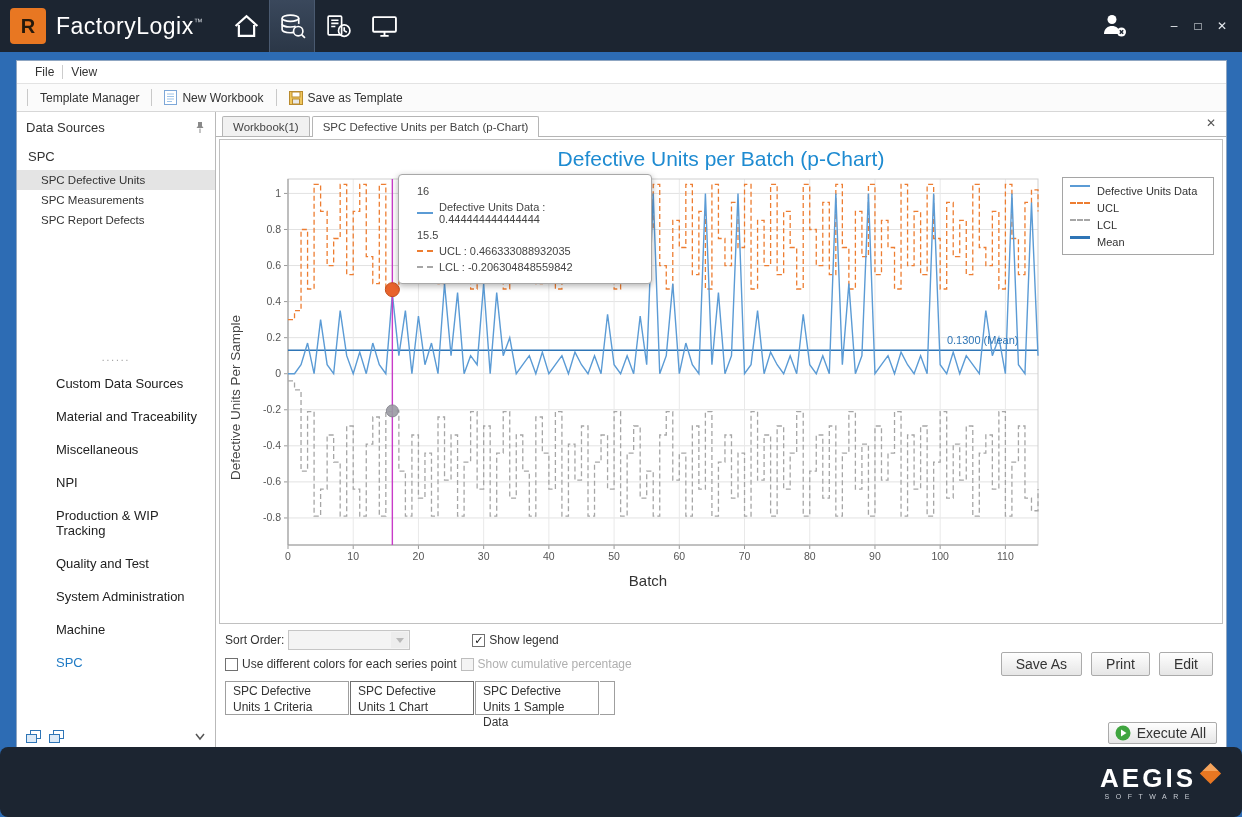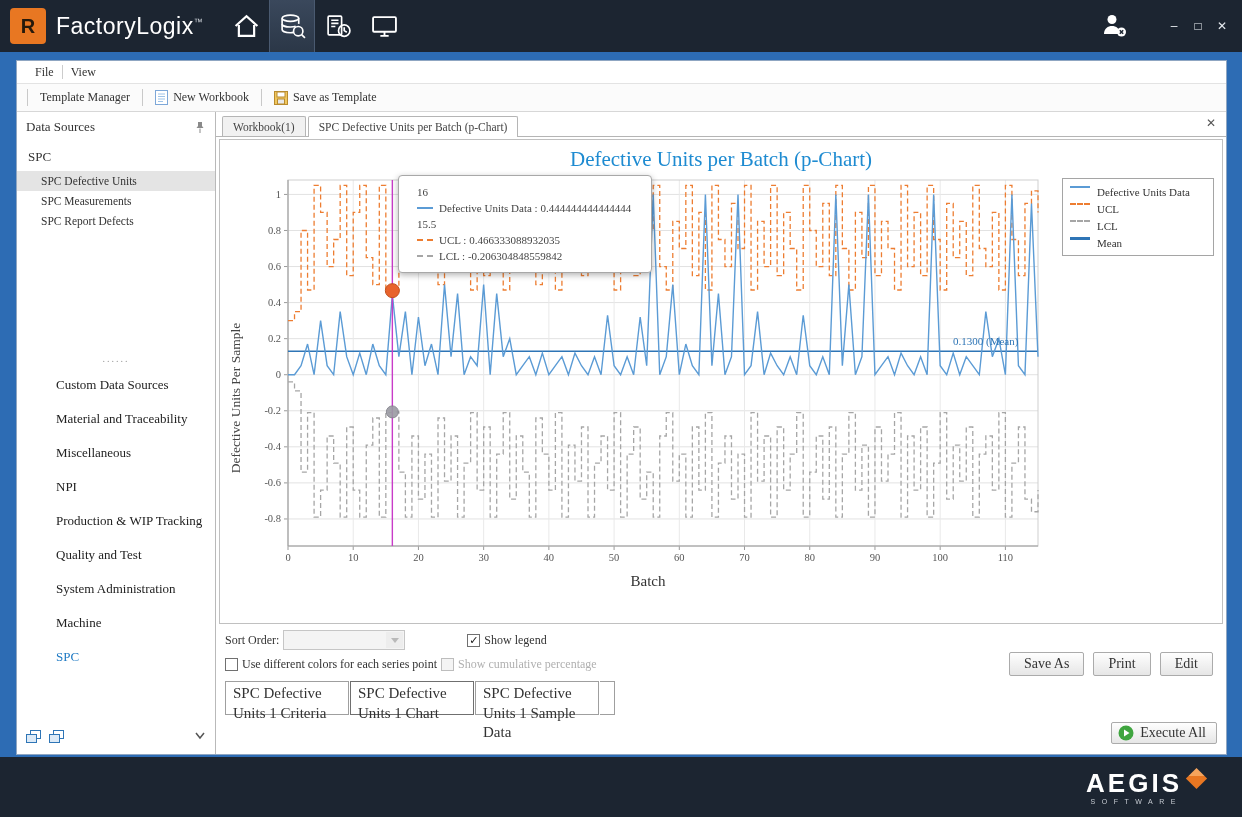--- a/index.html
+++ b/index.html
@@ -13,21 +13,21 @@
   .app-title { color:#fff; font-size:23px; margin-left:10px; letter-spacing:0.5px; }
   .app-title .tm { font-size:9px; vertical-align:super; color:#cfd4da; }
   .tb-icons { display:flex; margin-left:20px; height:52px; }
   .tb-icon { width:46px; height:52px; display:flex; align-items:center; justify-content:center; cursor:pointer; }
   .tb-icon.active { background:linear-gradient(#3a485c,#2b3747); border-left:1px solid #4a5a70; border-right:1px solid #4a5a70; }
   .titlebar-right { margin-left:auto; display:flex; align-items:center; padding-right:8px; }
   .user-box { margin-right:34px; }
   .win-btn { width:24px; height:22px; display:flex; align-items:center; justify-content:center; color:#e7ebf0; font-size:12px; cursor:pointer; }
 
   
-  .content { position:absolute; top:60px; left:16px; right:15px; bottom:62px; background:#fff; border:1px solid #8fa6c2; display:flex; flex-direction:column;font-family:Liberation Serif, serif; }
+  .content { position:absolute; top:60px; left:16px; right:15px; bottom:62px; background:#fff; border:1px solid #8fa6c2; display:flex; flex-direction:column; }
   .menubar { height:23px; display:flex; align-items:center; padding-left:10px; border-bottom:1px solid #e3e3e3; background:#fff; }
   .menu-item { padding:0 8px; cursor:pointer; }
   .msep { width:1px; height:14px; background:#ccc; }
   .toolbar { height:28px; display:flex; align-items:center; padding-left:4px; border-bottom:1px solid #d7d7d7; background:#fbfbfb; }
   .tsep { width:1px; height:17px; background:#c9c9c9; margin:0 6px; }
   .tool-item { display:flex; align-items:center; gap:5px; padding:2px 6px; cursor:pointer; }
 
   .main { flex:1; display:flex; min-height:0; }
 
   
@@ -82,28 +82,28 @@
   .cb.checked::before { content:"✓"; }
   .cb.disabled { border-color:#bdbdbd; background:#f4f4f4; }
   .cb-label { cursor:pointer; }
   .cb-label.disabled { color:#b0b0b0; }
   .gap60 { width:54px; }
   .btn { border:1px solid #ababab; background:linear-gradient(#fefefe,#e6e6e6); padding:3px 14px; font-size:14px; color:#333; border-radius:2px; cursor:pointer; font-family:inherit; }
   .right-btns { margin-left:auto; display:flex; gap:9px; margin-right:4px; }
 
   
   .subtabs { display:flex; padding:3px 6px 0; gap:0; }
-  .subtab { width:124px; border:1px solid #9f9f9f; background:#fff; font-size:15px; color:#333; padding:2px 7px; line-height:1.3; margin-right:1px; cursor:pointer; height:34px; }
+  .subtab { width:124px; border:1px solid #9f9f9f; background:#fff; font-size:12px; color:#333; padding:2px 7px; line-height:1.3; margin-right:1px; cursor:pointer; height:34px; }
   .subtab.active { border-color:#6f6f6f; }
   .subtab-stub { width:15px; border:1px solid #9f9f9f; border-left:none; height:34px; background:#fff; }
   .actions { display:flex; align-items:center; padding:7px 6px 6px; gap:9px; }
   .btn-exec { margin-left:auto; display:flex; align-items:center; gap:6px; padding:2px 10px 2px 6px; }
 
   
-  .footer { position:absolute; left:0; right:0; bottom:0; height:60px; background:#1c2531; display:flex; align-items:center; justify-content:flex-end; padding-right:38px; }
+  .footer { position:absolute; left:0; right:0; bottom:0; height:70px; background:#1c2531; display:flex; align-items:center; justify-content:flex-end; padding-right:24px;border-radius:8px; }
   .aegis { text-align:right; position:relative; padding-right:22px; }
   .aegis-name { color:#fff; font-size:26px; font-weight:bold; letter-spacing:3px; line-height:1; }
   .aegis-diamond { position:absolute; right:0; top:1px; width:15px; height:15px; background:linear-gradient(135deg,#f5a45c 0 40%,#e87722 40% 100%); transform:rotate(45deg); }
   .aegis-sub { color:#c7ccd3; font-size:7px; letter-spacing:6.5px; margin-top:2px; }
 
   svg { font-family:inherit; }
 </style>
 </head>
 <body>
 

